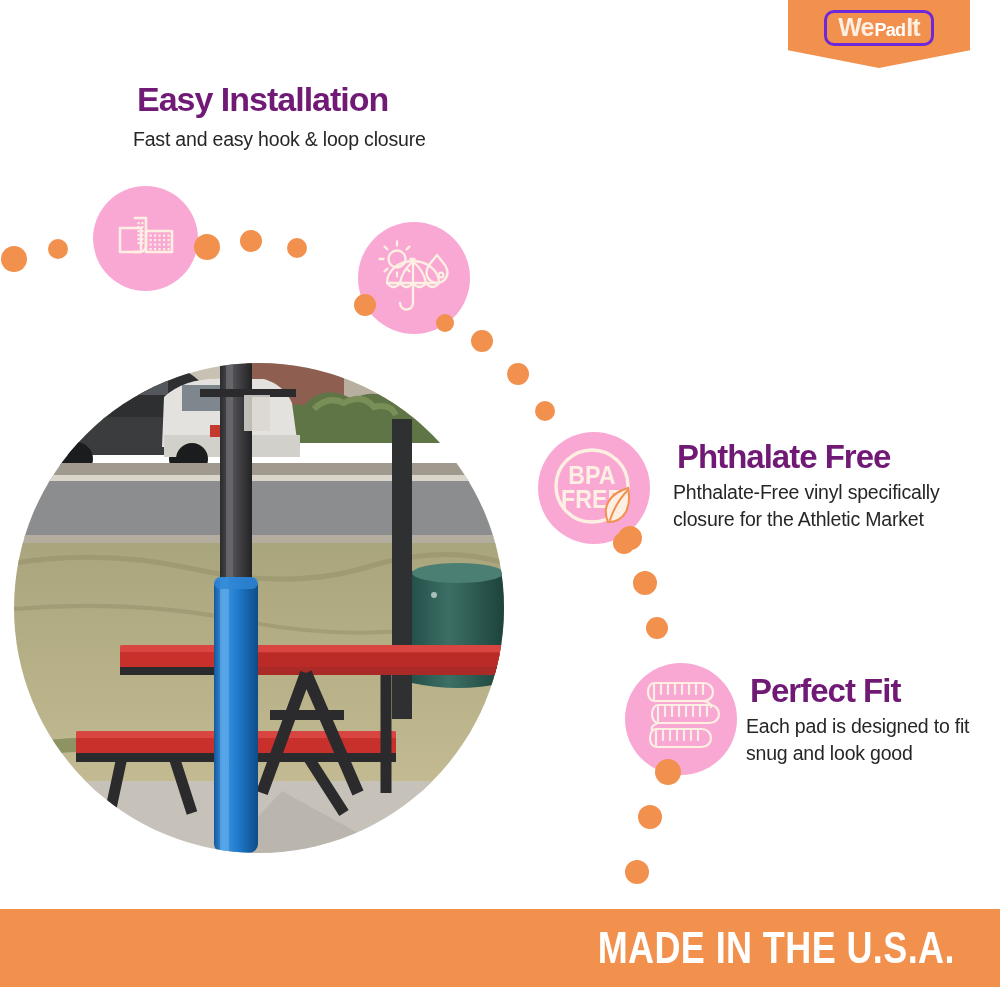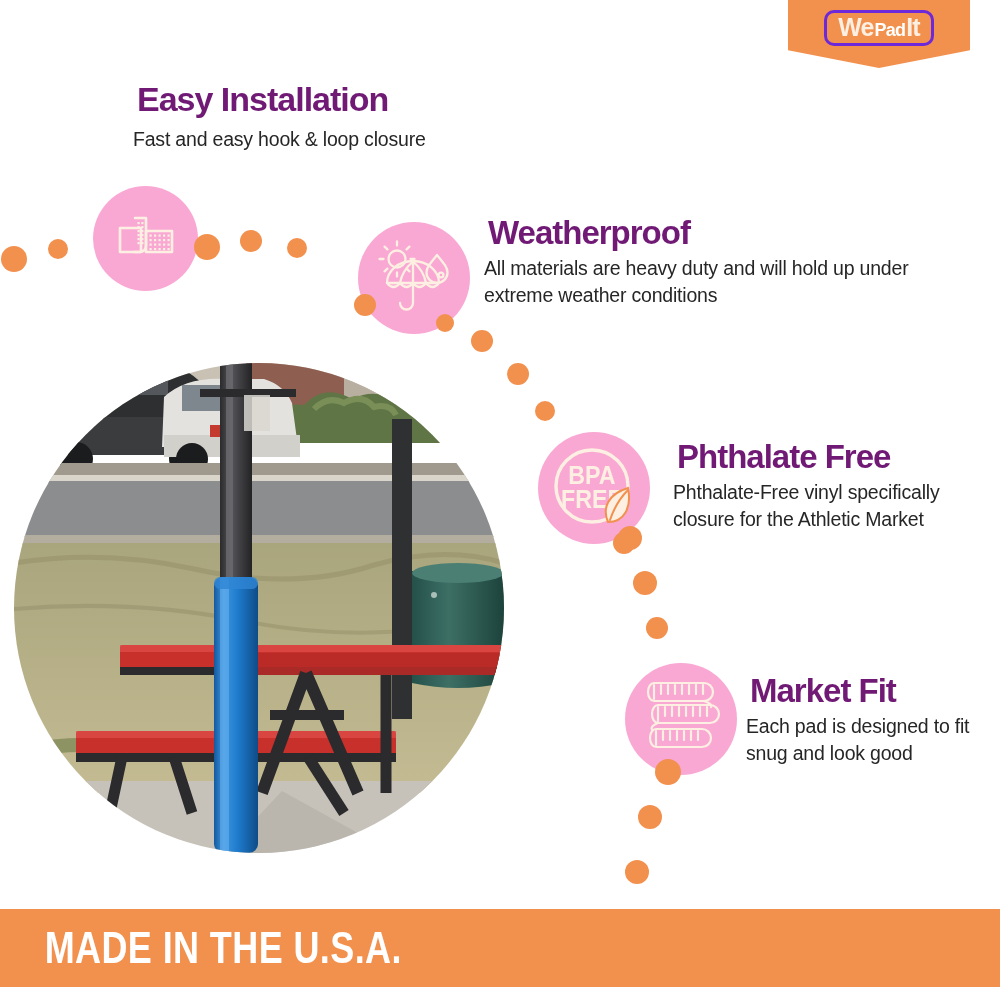--- a/index.html
+++ b/index.html
@@ -152,21 +152,21 @@
   
   #banner {
     position: absolute;
     left: 0;
     bottom: 0;
     width: 1000px;
     height: 78px;
     background: #F2904E;
     display: flex;
     align-items: center;
-    justify-content: flex-start;
+    justify-content: flex-end;
   }
   #banner-text {
     color: #FFFFFF;
     font-size: 45px;
     font-weight: 900;
     letter-spacing: 0.5px;
     transform: scaleX(0.80);
     transform-origin: center;
     white-space: nowrap;
   }
@@ -227,24 +227,20 @@
         <rect x="54.5" y="37.5" width="2.2" height="2.2"></rect>
         <rect x="36.5" y="42" width="2.2" height="2.2"></rect>
         <rect x="41" y="42" width="2.2" height="2.2"></rect>
         <rect x="45.5" y="42" width="2.2" height="2.2"></rect>
         <rect x="50" y="42" width="2.2" height="2.2"></rect>
         <rect x="54.5" y="42" width="2.2" height="2.2"></rect>
       </g>
     </svg>
   </div>
 
-  <div id="block-weather">
-    <h2 class="feat-title">Weatherproof</h2>
-    <p class="feat-desc">All materials are heavy duty and will hold up under extreme weather conditions</p>
-  </div>
 
   <div class="icon-circle" id="circle-weather">
     <div class="nub" style="left:-4px; top:72px; width:22px; height:22px;"></div>
     <div class="nub" style="left:78px; top:92px; width:18px; height:18px;"></div>
     <svg width="78" height="78" viewBox="0 0 78 78" aria-hidden="true" style="position:relative;">
       <g fill="none" stroke="#FDEFE2" stroke-width="2.3" stroke-linecap="round" stroke-linejoin="round">
 
         <circle cx="22" cy="20" r="8.5"></circle>
         <path d="M22 6.5 V2.5 M22 37.5 V33.5 M8.5 20 H4.5 M39.5 20 H35.5
                  M12.4 10.4 L9.6 7.6 M31.6 29.6 L34.4 32.4
@@ -275,21 +271,21 @@
       <circle cx="50" cy="50" r="36" fill="none" stroke="#FDEFE2" stroke-width="3.4"></circle>
       <text x="50" y="48" text-anchor="middle" font-family="Liberation Sans, sans-serif" font-size="25" font-weight="900" fill="#FDEFE2" transform="scale(0.93,1) translate(3.7,0)">BPA</text>
       <text x="50" y="72" text-anchor="middle" font-family="Liberation Sans, sans-serif" font-size="25" font-weight="900" fill="#FDEFE2" transform="scale(0.93,1) translate(3.7,0)">FREE</text>
 
       <path d="M66 86 C60 72 66 58 86 52 C90 72 82 86 66 86 Z" fill="#FDEFE2" stroke="#F2904E" stroke-width="2"></path>
       <path d="M68 84 C72 72 78 62 86 54" fill="none" stroke="#F2904E" stroke-width="2" stroke-linecap="round"></path>
     </svg>
   </div>
 
   <div id="block-fit">
-    <h2 class="feat-title">Market Fit</h2>
+    <h2 class="feat-title">Perfect Fit</h2>
     <p class="feat-desc">Each pad is designed to fit snug and look good</p>
   </div>
 
   <div class="icon-circle" id="circle-fit">
     <div class="nub" style="left:30px; top:96px; width:26px; height:26px;"></div>
     <svg width="86" height="86" viewBox="0 0 86 86" aria-hidden="true" style="position:relative;">
       <g fill="none" stroke="#FDEFE2" stroke-width="2.2" stroke-linejoin="round" stroke-linecap="round">
 
         <path d="M10 16 a6 9 0 0 1 6 -9 h50 a9 9 0 0 1 0 18 h-50 a6 9 0 0 1 -6 -9 Z"></path>
         <path d="M16 9 v14 M23 9 v9 M30 9 v9 M37 9 v9 M44 9 v9 M51 9 v9 M58 9 v9 M65 9 v9"></path>

